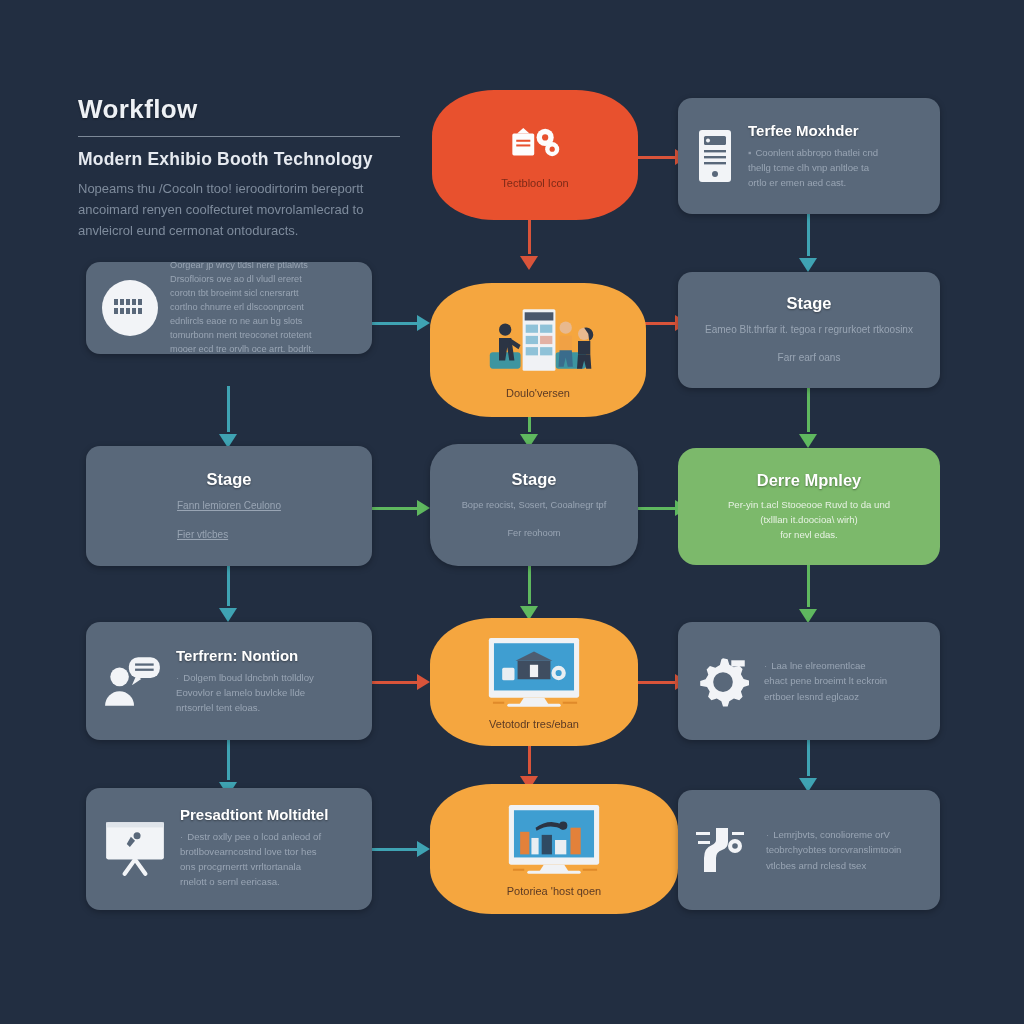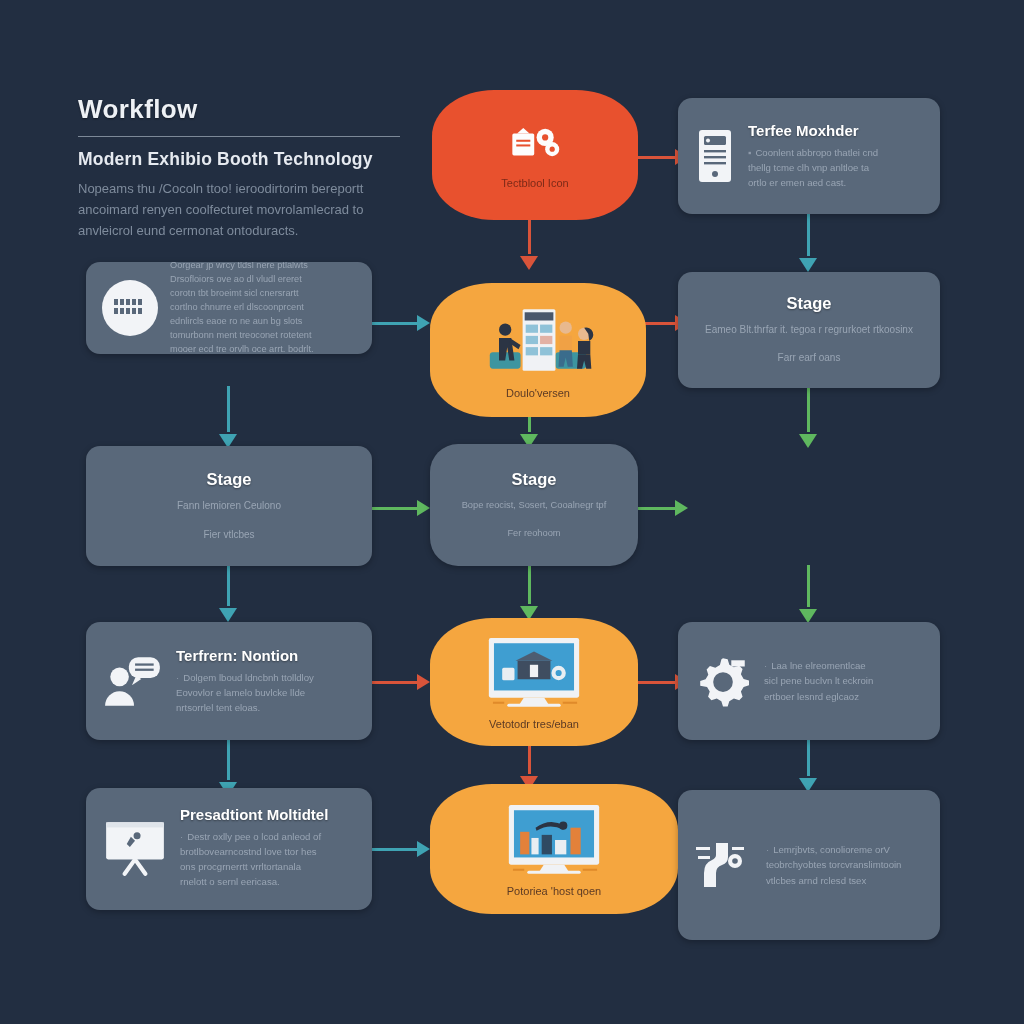--- a/index.html
+++ b/index.html
@@ -299,37 +299,47 @@
       <div class="n-body" style="text-align:center;">
         <div>Eameo Blt.thrfar it. tegoa r regrurkoet rtkoosinx</div>
         <div style="margin-top:12px;">Farr earf oans</div>
       </div>
     </div>
   </div>
 
   <div class="node gray" style="left:86px; top:446px; width:286px; height:120px;">
     <div class="lay-center">
       <div class="n-title">Stage</div>
-      <div class="n-body" style="text-align:center;">
+      <div class="n-body" style="text-align:left;text-decoration:underline;">
         <div>Fann lemioren Ceulono</div>
         <div style="margin-top:13px;">Fier vtlcbes</div>
       </div>
     </div>
   </div>
 
   <div class="node gray" style="left:430px; top:444px; width:208px; height:122px; border-radius:28px;">
     <div class="lay-center" style="padding:10px 10px;">
       <div class="n-title">Stage</div>
       <div class="n-body" style="text-align:center;font-size:9.3px;">
         <div>Bope reocist, Sosert, Cooalnegr tpf</div>
         <div style="margin-top:13px;">Fer reohoom</div>
       </div>
     </div>
   </div>
 
+  <div class="node green" style="left:678px; top:448px; width:262px; height:117px;">
+    <div class="lay-center" style="gap:7px;">
+      <div class="n-title">Derre Mpnley</div>
+      <div class="n-body" style="text-align:center;color:#e7f2e3;font-size:9.6px;">
+        <div>Per-yin t.acl Stooeooe Ruvd to da und</div>
+        <div>(txlllan it.doocioa\ wirh)</div>
+        <div>for nevl edas.</div>
+      </div>
+    </div>
+  </div>
 
   <div class="node gray" style="left:86px; top:622px; width:286px; height:118px;">
     <div class="lay-icon-left">
       <svg class="flat-icon" viewBox="0 0 60 52" style="width:62px;height:54px;">
         <circle cx="17" cy="22" r="9" fill="#f2f4f7"></circle>
         <path d="M3 50 a14 14 0 0 1 28 0 z" fill="#f2f4f7"></path>
         <rect x="26" y="3" width="30" height="20" rx="9" fill="#f2f4f7"></rect>
         <path d="M33 21 l-4 9 9 -6 z" fill="#f2f4f7"></path>
         <g fill="#59687a">
           <rect x="32" y="9" width="18" height="2.2"></rect>
@@ -370,21 +380,21 @@
   <div class="node gray" style="left:678px; top:622px; width:262px; height:118px;">
     <div class="lay-icon-left">
       <svg class="flat-icon" viewBox="0 0 56 56" style="width:58px;height:58px;">
         <path fill="#f2f4f7" d="M28 6 l4.5 1 1.6 5.2 4.4 2.6 5.2-1.6 3.2 3.2-1.6 5.2 2.6 4.4 5.2 1.6v4.5l-5.2 1.6-2.6 4.4 1.6 5.2-3.2 3.2-5.2-1.6-4.4 2.6-1.6 5.2h-4.5l-1.6-5.2-4.4-2.6-5.2 1.6-3.2-3.2 1.6-5.2-2.6-4.4L6 32.5V28l5.2-1.6 2.6-4.4-1.6-5.2 3.2-3.2 5.2 1.6 4.4-2.6L26.5 7z"></path>
         <circle cx="28" cy="29" r="9.5" fill="#59687a"></circle>
         <rect x="36" y="8" width="13" height="6" fill="#f2f4f7"></rect>
       </svg>
       <div class="txtcol">
         <div class="n-body">
           <span class="bullet">·</span><span>Laa lne elreomentlcae</span><br>
-          <span>sicl pene buclvn lt eckroin</span><br>
+          <span>ehact pene broeimt lt eckroin</span><br>
           <span>ertboer lesnrd eglcaoz</span>
         </div>
       </div>
     </div>
   </div>
 
   <div class="node gray" style="left:86px; top:788px; width:286px; height:122px;">
     <div class="lay-icon-left" style="align-items:flex-start; padding-top:16px;">
       <svg class="flat-icon" viewBox="0 0 64 56" style="width:66px;height:58px;margin-top:14px;">
         <rect x="4" y="4" width="56" height="36" rx="2" fill="#f2f4f7"></rect>
@@ -421,21 +431,21 @@
         <circle cx="63" cy="24" r="4" fill="#2b3444"></circle>
         <path d="M44 62 h20 l5 8 h-30 z" fill="#f0f2f5"></path>
         <rect x="28" y="68" width="52" height="3" rx="1.5" fill="#f0f2f5"></rect>
         <rect x="14" y="66" width="11" height="2" fill="#e08a2a"></rect>
         <rect x="82" y="66" width="14" height="2" fill="#e08a2a"></rect>
       </svg>
       <div class="caption">Potoriea 'host qoen</div>
     </div>
   </div>
 
-  <div class="node gray" style="left:678px; top:790px; width:262px; height:150px;">
+  <div class="node gray" style="left:678px; top:790px; width:262px; height:120px;">
     <div class="lay-icon-left">
       <svg class="flat-icon" viewBox="0 0 60 56" style="width:60px;height:56px;">
         <path d="M22 6 h12 v14 q0 6 -6 8 -6 2 -6 8 v14 h-12 v-14 q0 -10 8 -13 4 -2 4 -5 z" fill="#f2f4f7"></path>
         <g fill="#f2f4f7">
           <rect x="2" y="10" width="14" height="3"></rect>
           <rect x="38" y="10" width="12" height="3"></rect>
           <rect x="4" y="19" width="12" height="3"></rect>
         </g>
         <circle cx="41" cy="24" r="7" fill="#f2f4f7"></circle>
         <circle cx="41" cy="24" r="2.8" fill="#59687a"></circle>

